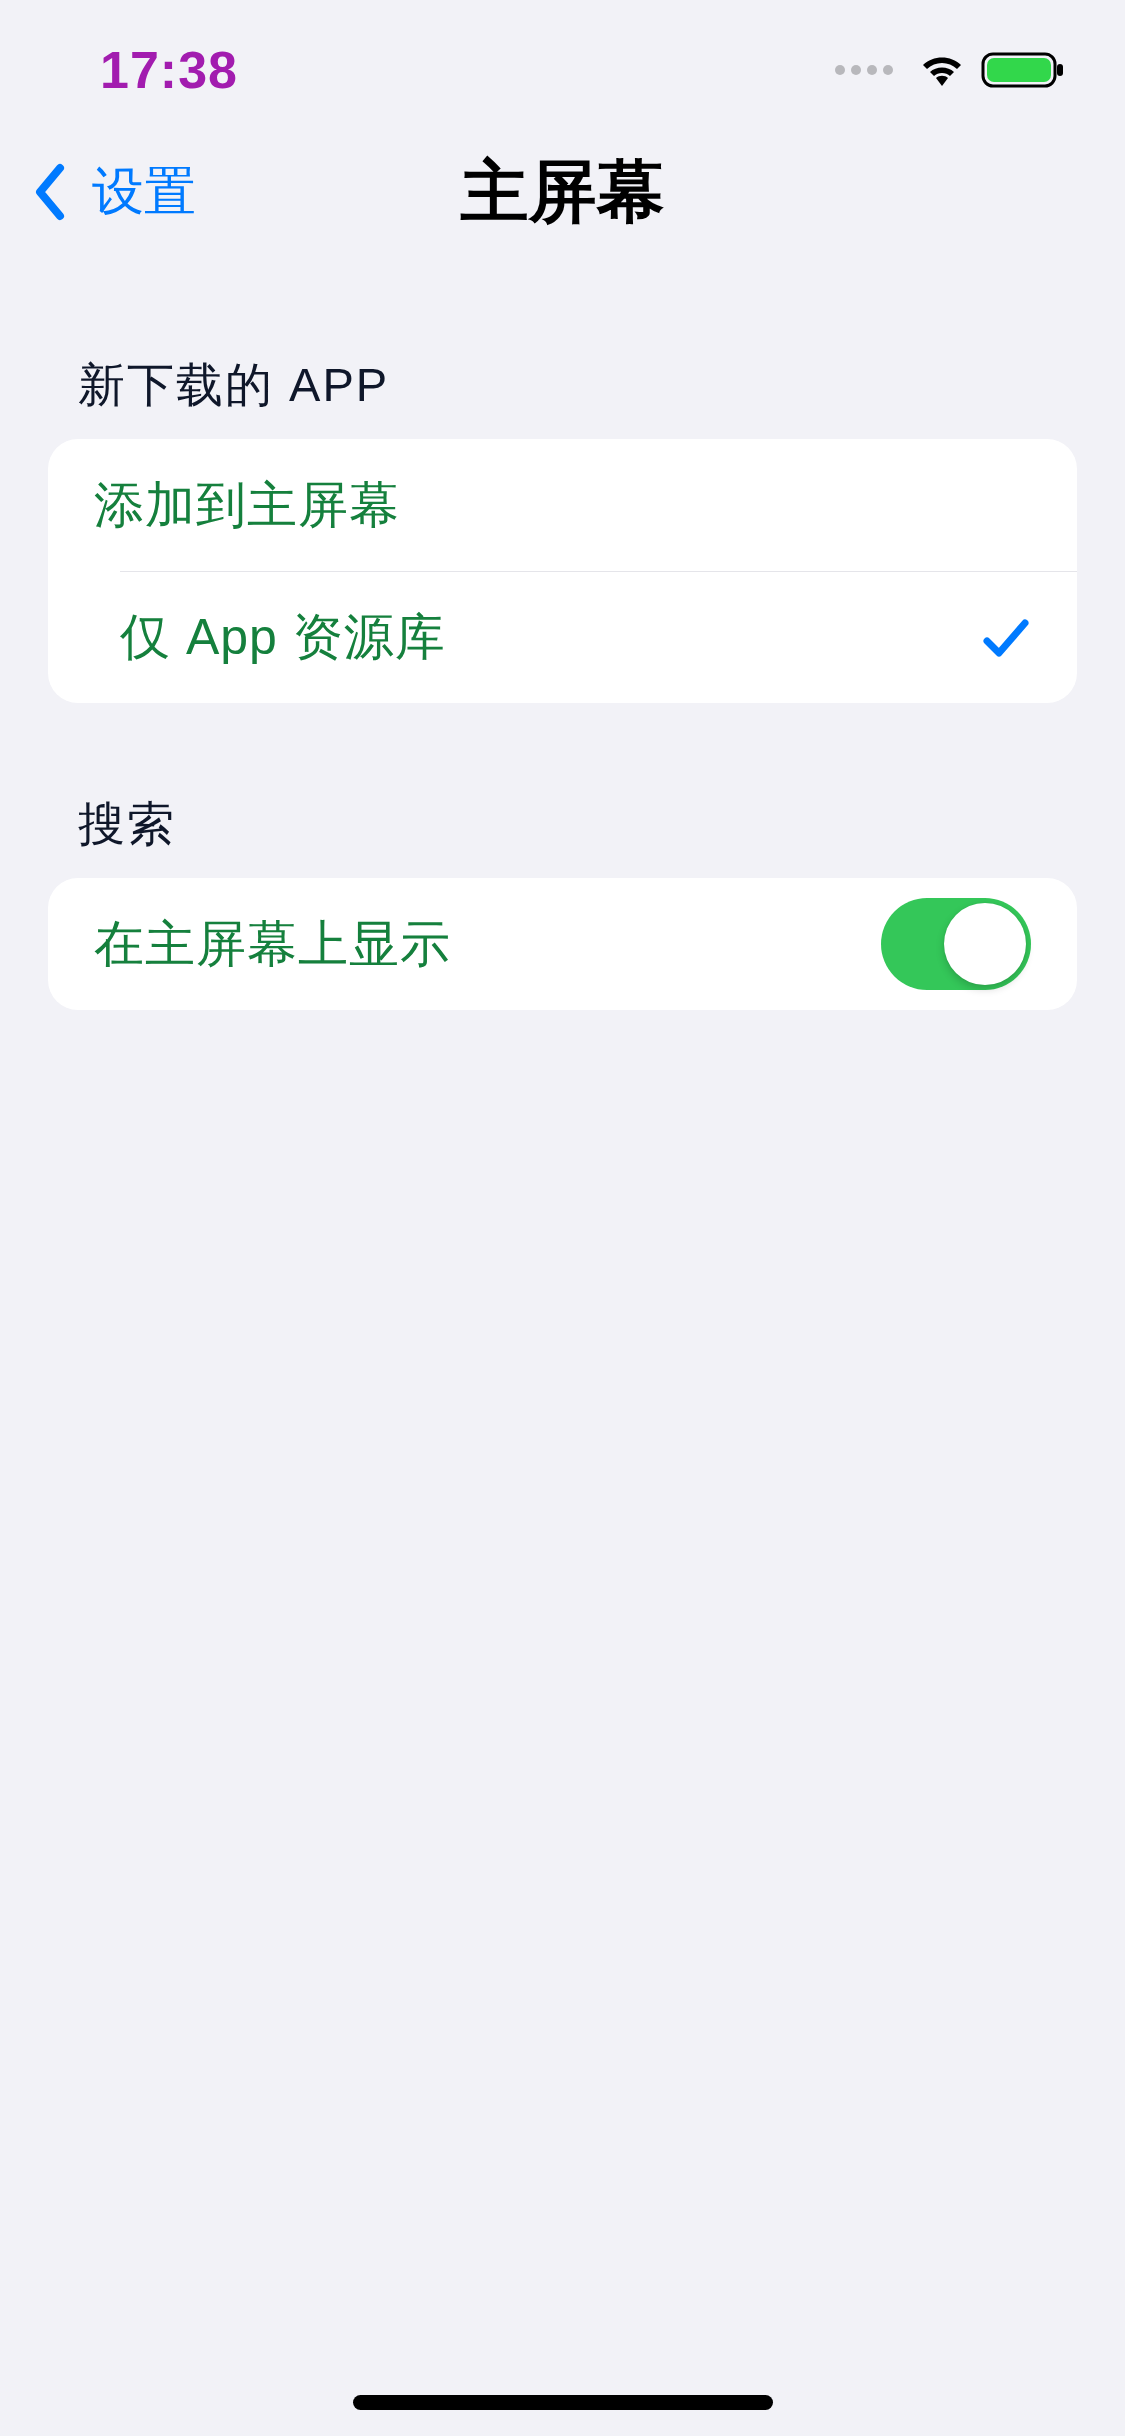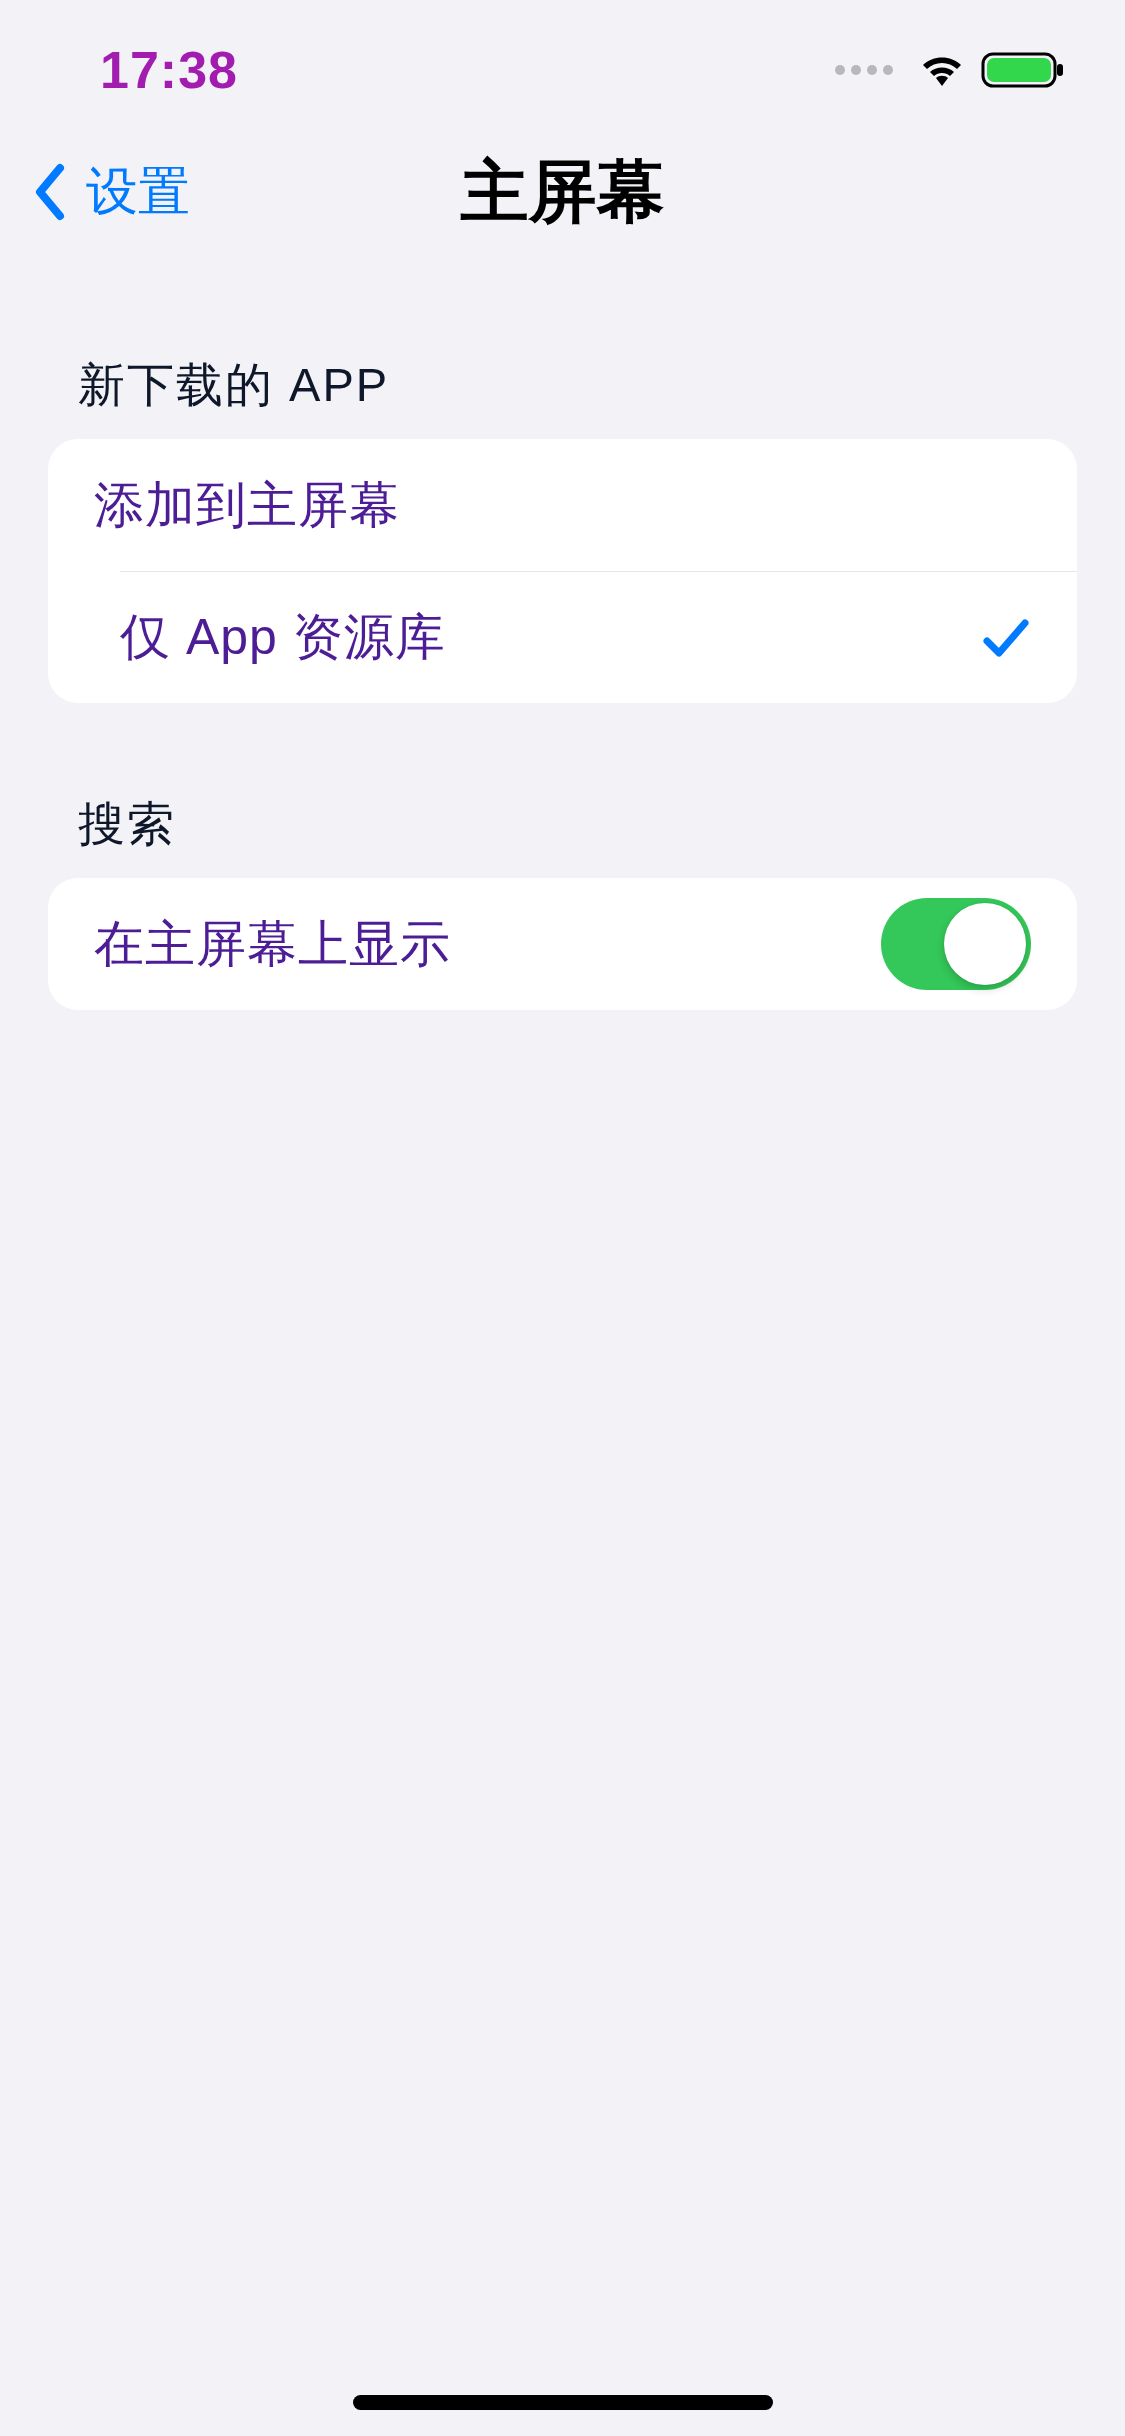--- a/index.html
+++ b/index.html
@@ -56,21 +56,21 @@
     .nav-bar {
       height: 104px;
       display: flex;
       align-items: center;
       position: relative;
       padding: 0 30px;
     }
     .back {
       display: flex;
       align-items: center;
-      gap: 16px;
+      gap: 22px;
       color: #007aff;
     }
     .chevron {
       width: 40px;
       height: 60px;
     }
     .back-label {
       font-size: 52px;
       font-weight: 400;
       color: #007aff;
@@ -110,21 +110,21 @@
       min-height: 132px;
       padding: 0 46px;
     }
     .row + .row {
       border-top: 1.5px solid #e5e5ea;
       margin-left: 72px;
       padding-left: 0;
     }
     .row-label {
       font-size: 50px;
-      color: #4c1d95;
+      color: #15803d;
       letter-spacing: 1px;
     }
     .check-icon {
       width: 50px;
       height: 50px;
     }
 
     .switch {
       width: 150px;
       height: 92px;

